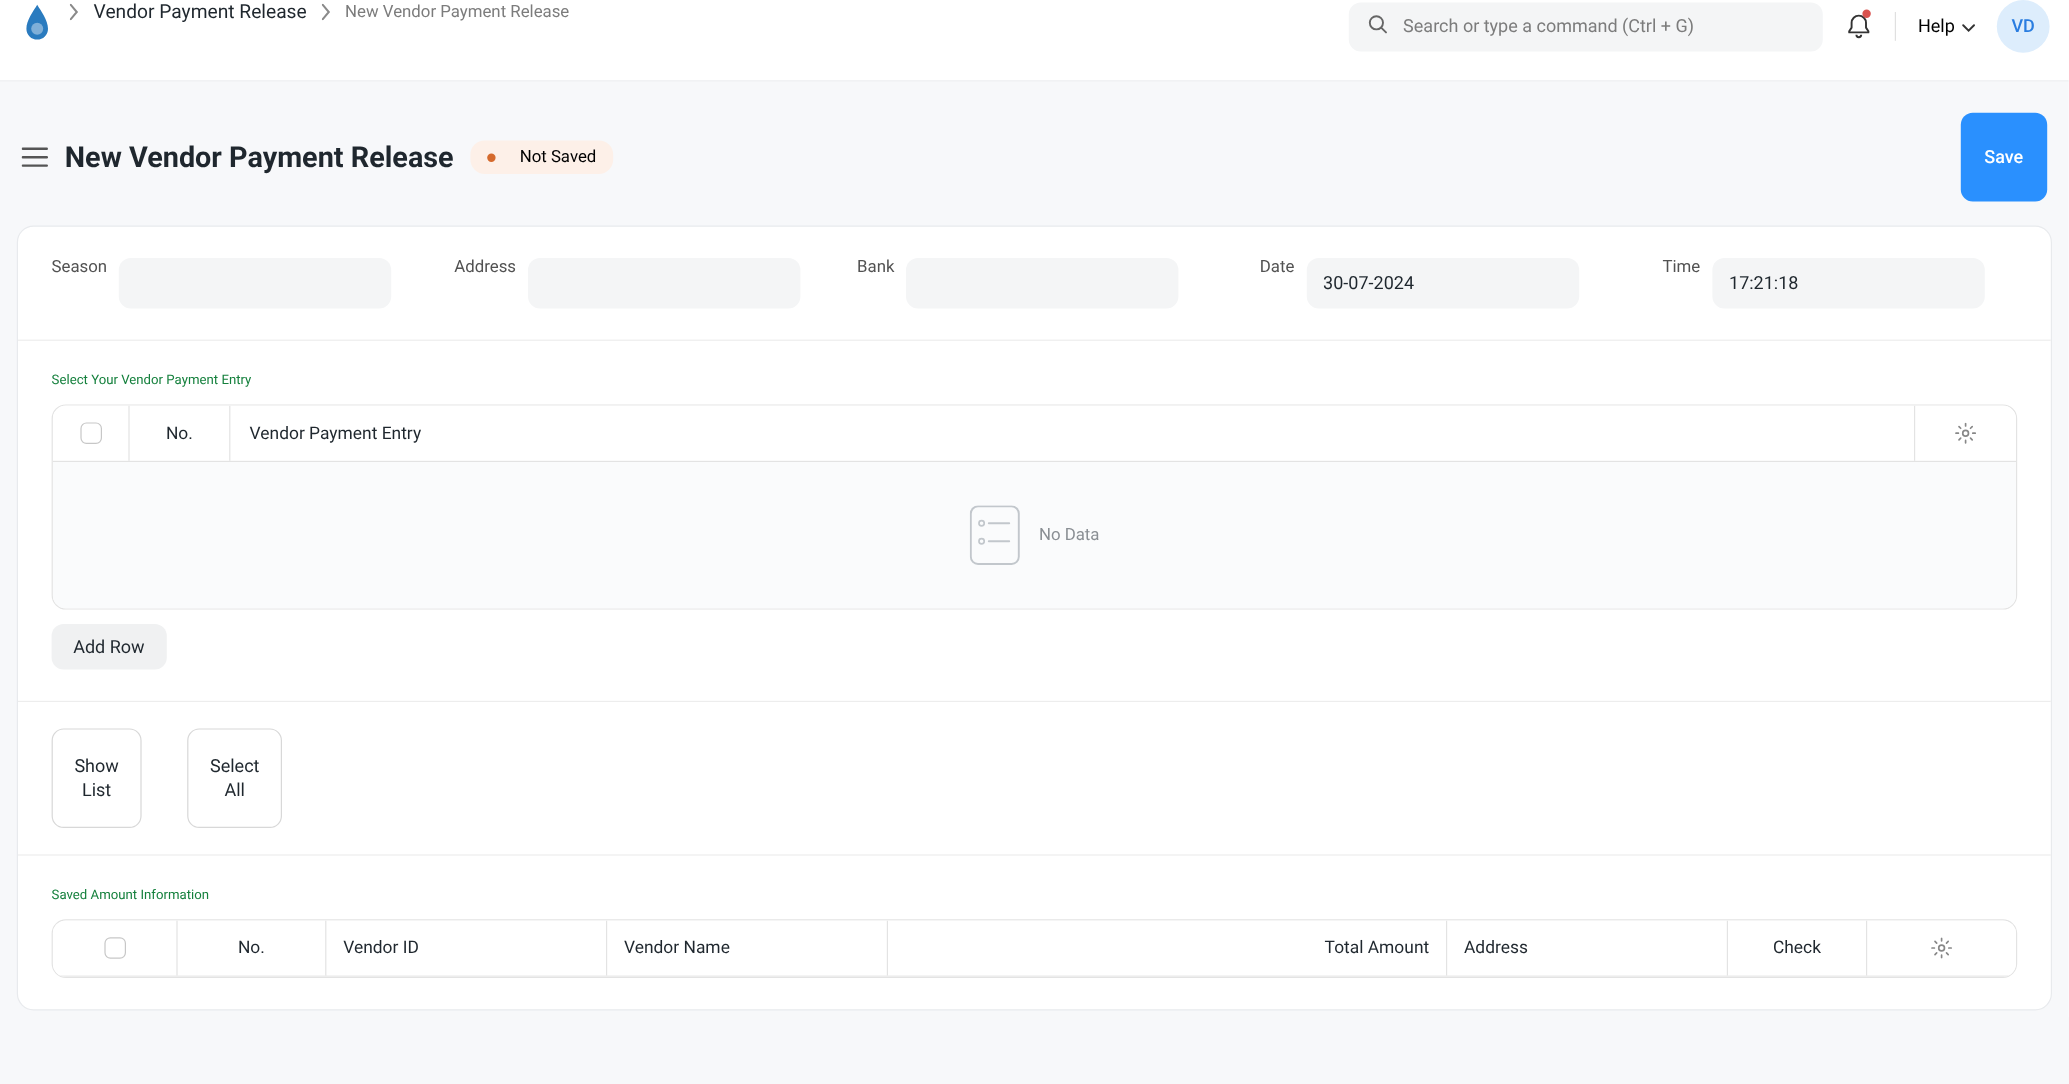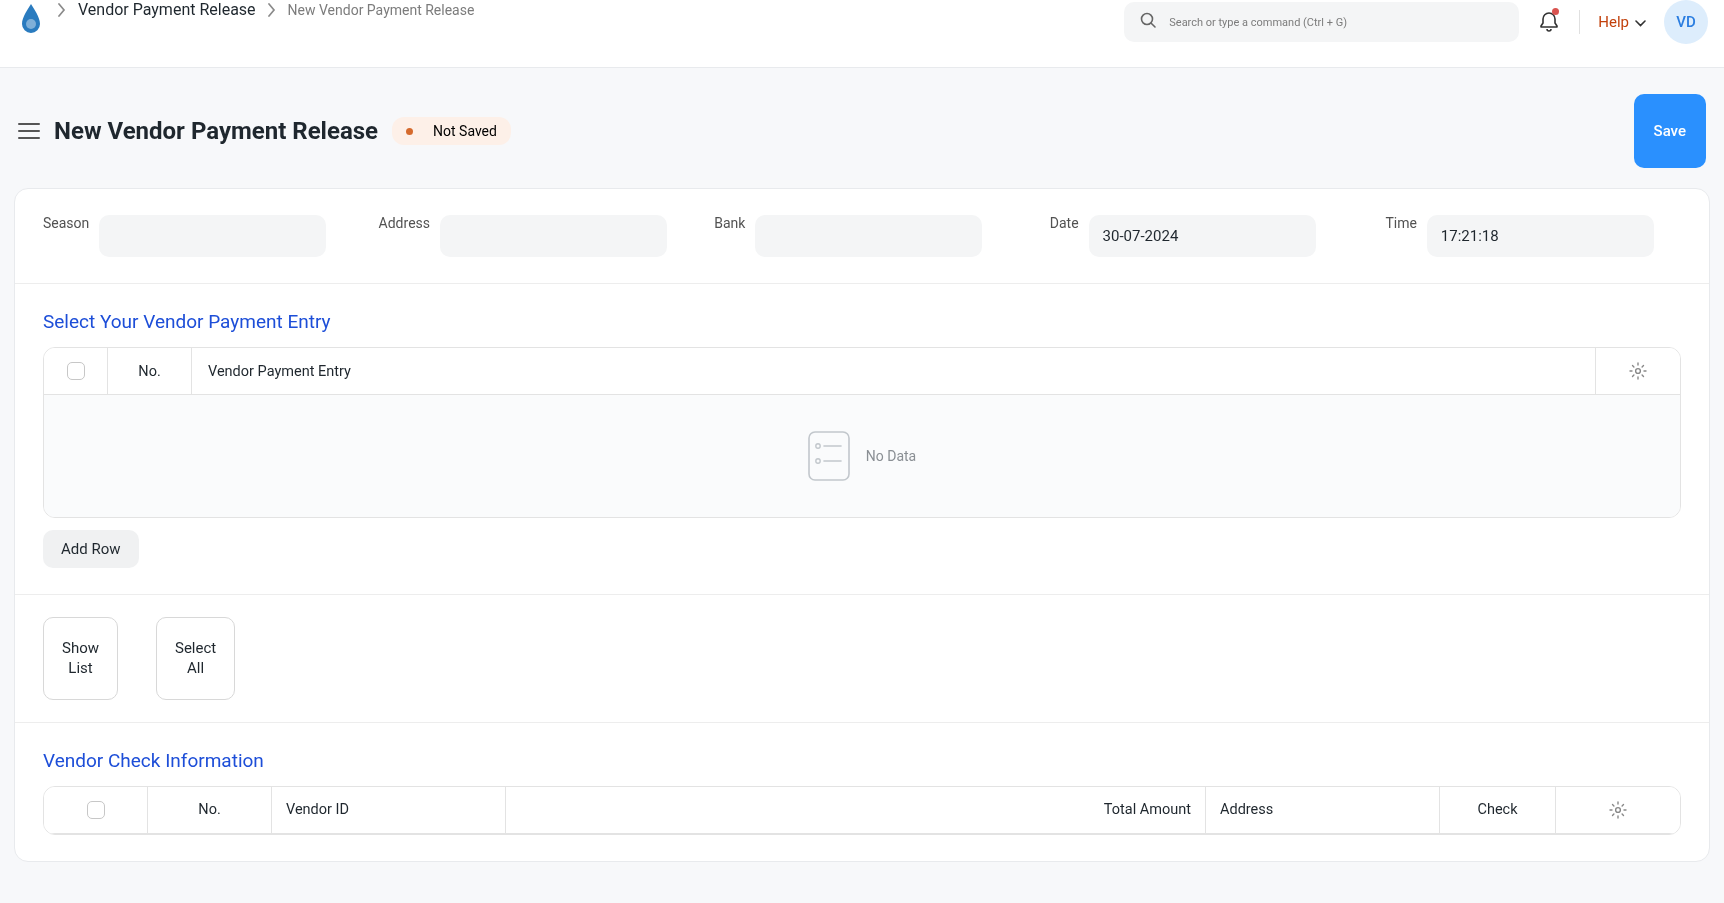--- a/index.html
+++ b/index.html
@@ -6,43 +6,43 @@
 body{background:#fff;color:#1f272e;font-size:14px}
 .navbar{height:68px;display:flex;align-items:flex-start;padding:0 16px;border-bottom:1px solid #e8eaed;background:#fff}
 .logo{width:30px;height:44px;display:flex;align-items:center;justify-content:center;margin-right:12px}
 .logo svg{width:28px;height:40px}
 .breadcrumb{display:flex;align-items:center;gap:12px;flex:1}
 .breadcrumb a{color:#1f272e;text-decoration:none;font-size:16px}
 .breadcrumb .current{color:#7c7c7c}
 .chevron{color:#a6a6a6;display:flex;align-items:center}
 .nav-right{display:flex;align-items:center;gap:18px}
 .search-box{display:flex;align-items:center;background:#f4f5f6;border-radius:10px;padding:10px 16px;width:395px;gap:12px}
-.search-box input{border:none;background:transparent;outline:none;font-size:11px;flex:1;color:#333}
+.search-box input{border:none;background:transparent;outline:none;font-size:15px;flex:1;color:#333}
 .search-box input::placeholder{color:#7c7c7c}
 .notif-btn{position:relative;width:24px;height:24px;display:flex;align-items:center;justify-content:center;cursor:pointer}
 .notif-dot{position:absolute;top:-2px;right:2px;width:7px;height:7px;background:#d9534f;border-radius:50%}
 .divider-v{width:1px;height:24px;background:#e0e0e0}
-.help-btn{display:flex;align-items:center;gap:6px;font-size:15px;cursor:pointer;color:#c2410c}
+.help-btn{display:flex;align-items:center;gap:6px;font-size:15px;cursor:pointer;color:#000000}
 .avatar{width:44px;height:44px;border-radius:50%;background:#ddedfc;color:#2a7de0;display:flex;align-items:center;justify-content:center;font-size:15px;font-weight:500;cursor:pointer}
 .page-area{background:#f7f8fa;min-height:calc(100vh - 68px);padding:16px 14px 24px}
 .page-header{display:flex;align-items:center;justify-content:space-between;padding:10px 4px 20px}
 .ph-left{display:flex;align-items:center;gap:14px}
 .menu-toggle{cursor:pointer;display:flex;align-items:center}
 .page-title{font-size:24px;font-weight:700;color:#1f272e}
 .status-badge{display:flex;align-items:center;gap:20px;background:#fdf0e8;color:#000000;padding:6px 14px;border-radius:12px;font-size:14px}
 .status-dot{width:7px;height:7px;background:#d56a2d;border-radius:50%}
 .save-btn{background:#2a90fe;color:#fff;border:none;padding:28px 20px;border-radius:10px;font-size:15px;font-weight:500;cursor:pointer}
 .form-card{background:#fff;border:1px solid #e8eaed;border-radius:14px}
 .form-section{padding:26px 28px;border-bottom:1px solid #ededed}
 .form-section:last-child{border-bottom:none}
 .form-row{display:flex;gap:40px}
 .form-field{flex:1;display:flex;flex-direction:row;gap:10px}
 .field-label{font-size:14px;color:#525252}
 .field-input{height:42px;background:#f4f5f6;border:none;border-radius:10px;padding:0 14px;font-size:15px;color:#1f272e;outline:none}
-.section-title{font-size:19px;color:#1d4ed8;margin-bottom:14px}
+.section-title{font-size:11px;color:#15803d;margin-bottom:14px}
 .grid-table{border:1px solid #e3e3e3;border-radius:12px;overflow:hidden}
 .grid-header{display:flex;background:#fff;border-bottom:1px solid #e3e3e3}
 .gh-cell{padding:14px 10px;font-size:14.5px;color:#1f272e;display:flex;align-items:center;justify-content:center;border-right:1px solid #e3e3e3}
 .gh-cell:last-child{border-right:none}
 .gh-check{width:64px;justify-content:center}
 .gh-no{width:84px;justify-content:center}
 .gh-entry{flex:1;justify-content:flex-start;padding-left:16px}
 .gh-gear{width:84px;justify-content:center;cursor:pointer}
 .grid-body{background:#fafbfc;padding:36px 0;display:flex;flex-direction:row;align-items:center;justify-content:center;gap:16px;color:#8a8f94}
 .empty-icon{width:42px;height:50px}
@@ -183,28 +183,29 @@
     </div>
 
     <div class="action-group">
       <button class="outline-btn" style="white-space:pre-line">Show
 List</button>
       <button class="outline-btn" style="white-space:pre-line">Select
 All</button>
     </div>
 
     <div class="form-section">
-      <div class="section-title">Vendor Check Information</div>
+      <div class="section-title">Saved Amount Information</div>
       <div class="grid-table">
         <div class="grid-header">
           <div class="gh-cell" style="width:104px">
             <div class="checkbox"></div>
           </div>
           <div class="gh-cell gh-vno">No.</div>
           <div class="gh-cell gh-vid">Vendor ID</div>
+          <div class="gh-cell gh-vname">Vendor Name</div>
           <div class="gh-cell gh-vtotal">Total Amount</div>
           <div class="gh-cell gh-vaddr">Address</div>
           <div class="gh-cell gh-vcheck">Check</div>
           <div class="gh-cell" style="width:124px;cursor:pointer">
             <svg width="18" height="18" viewBox="0 0 18 18">
                 <circle cx="9" cy="9" r="2.4" stroke="#888" stroke-width="1.4" fill="none"></circle>
                 <path d="M9 1v2M9 15v2M1 9h2M15 9h2M3.5 3.5l1.4 1.4M13.1 13.1l1.4 1.4M14.5 3.5l-1.4 1.4M4.9 13.1l-1.4 1.4" stroke="#888" stroke-width="1.4" stroke-linecap="round"></path>
               </svg>
           </div>
         </div>

